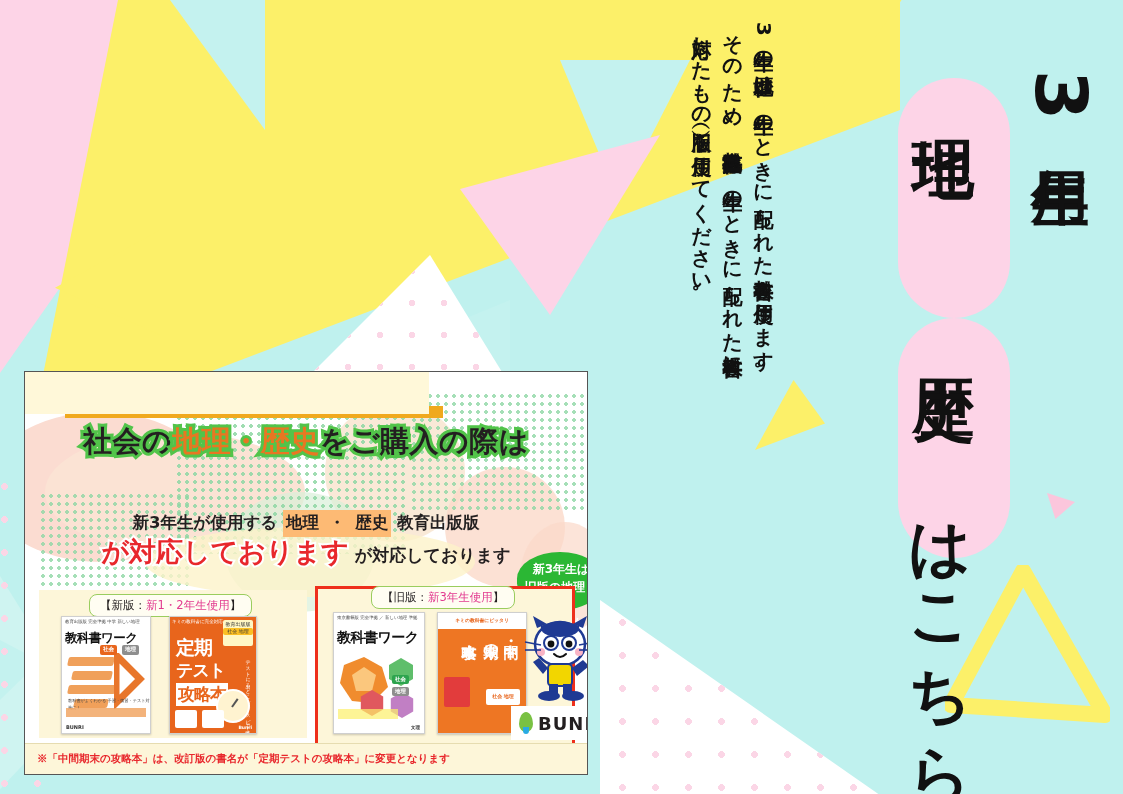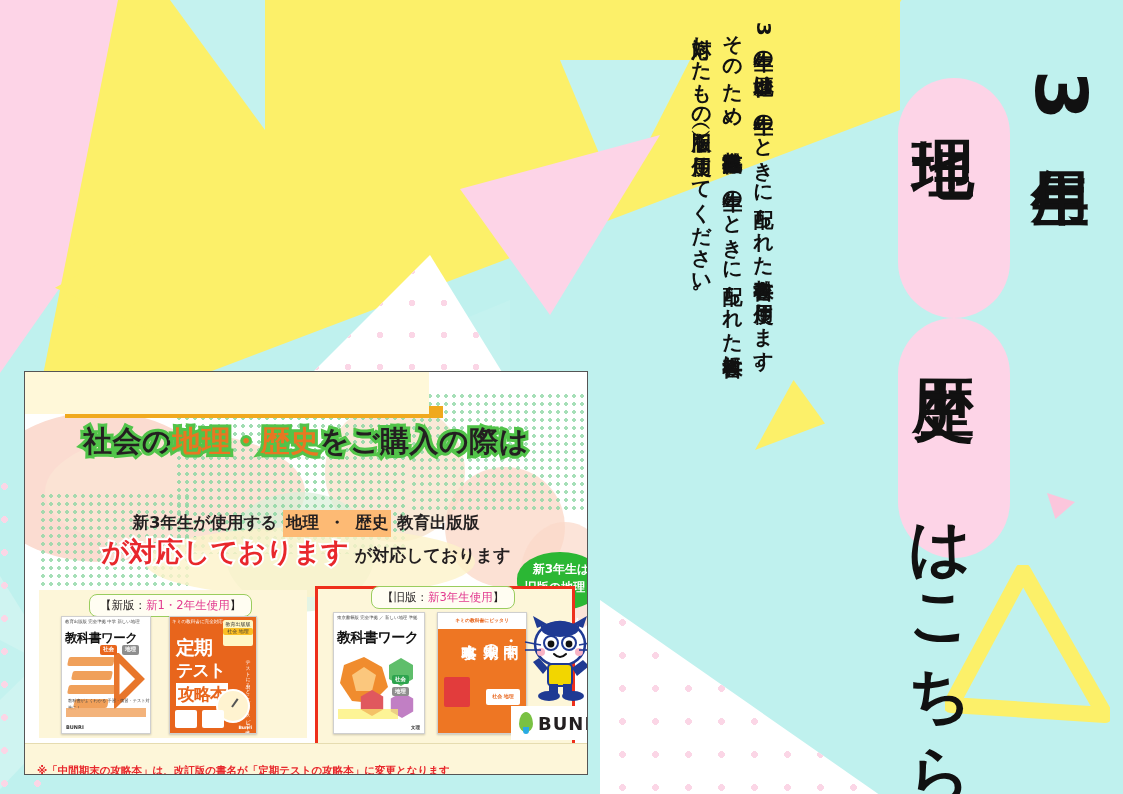--- a/index.html
+++ b/index.html
@@ -271,21 +271,21 @@
   .clock:after{content:"";position:absolute;left:13px;top:6px;width:2px;height:10px;background:#555;transform-origin:bottom;transform:rotate(35deg);}
 
   .gem{position:absolute;}
   .bk4-t{position:absolute;font-size:15px;font-weight:700;color:#fff;writing-mode:vertical-rl;letter-spacing:0;}
 
   .footnote{
     position:absolute;left:0;bottom:0;width:562px;height:30px;background:#FDF6D9;
     border-top:1px solid #e6dcb0;
   }
   .footnote span{
-    position:absolute;left:12px;top:20px;font-size:10.5px;font-weight:700;color:#E8272C;white-space:nowrap;
+    position:absolute;left:12px;top:8px;font-size:10.5px;font-weight:700;color:#E8272C;white-space:nowrap;font-family:Liberation Mono, monospace;
   }
 
   
   .mascot{position:absolute;left:496px;top:238px;width:78px;height:92px;}
   .logo-box{position:absolute;left:486px;top:334px;width:98px;height:34px;background:#fff;}
   .logo-drop{position:absolute;left:8px;top:6px;width:14px;height:20px;background:#79C143;border-radius:50% 50% 50% 50%/60% 60% 40% 40%;}
   .logo-drop:after{content:"";position:absolute;left:4px;top:15px;width:6px;height:7px;background:#29ABE2;border-radius:0 0 50% 50%;}
   .logo-text{position:absolute;left:27px;top:7px;font-size:18px;font-weight:700;color:#231f20;letter-spacing:1px;}
 </style>
 </head>

